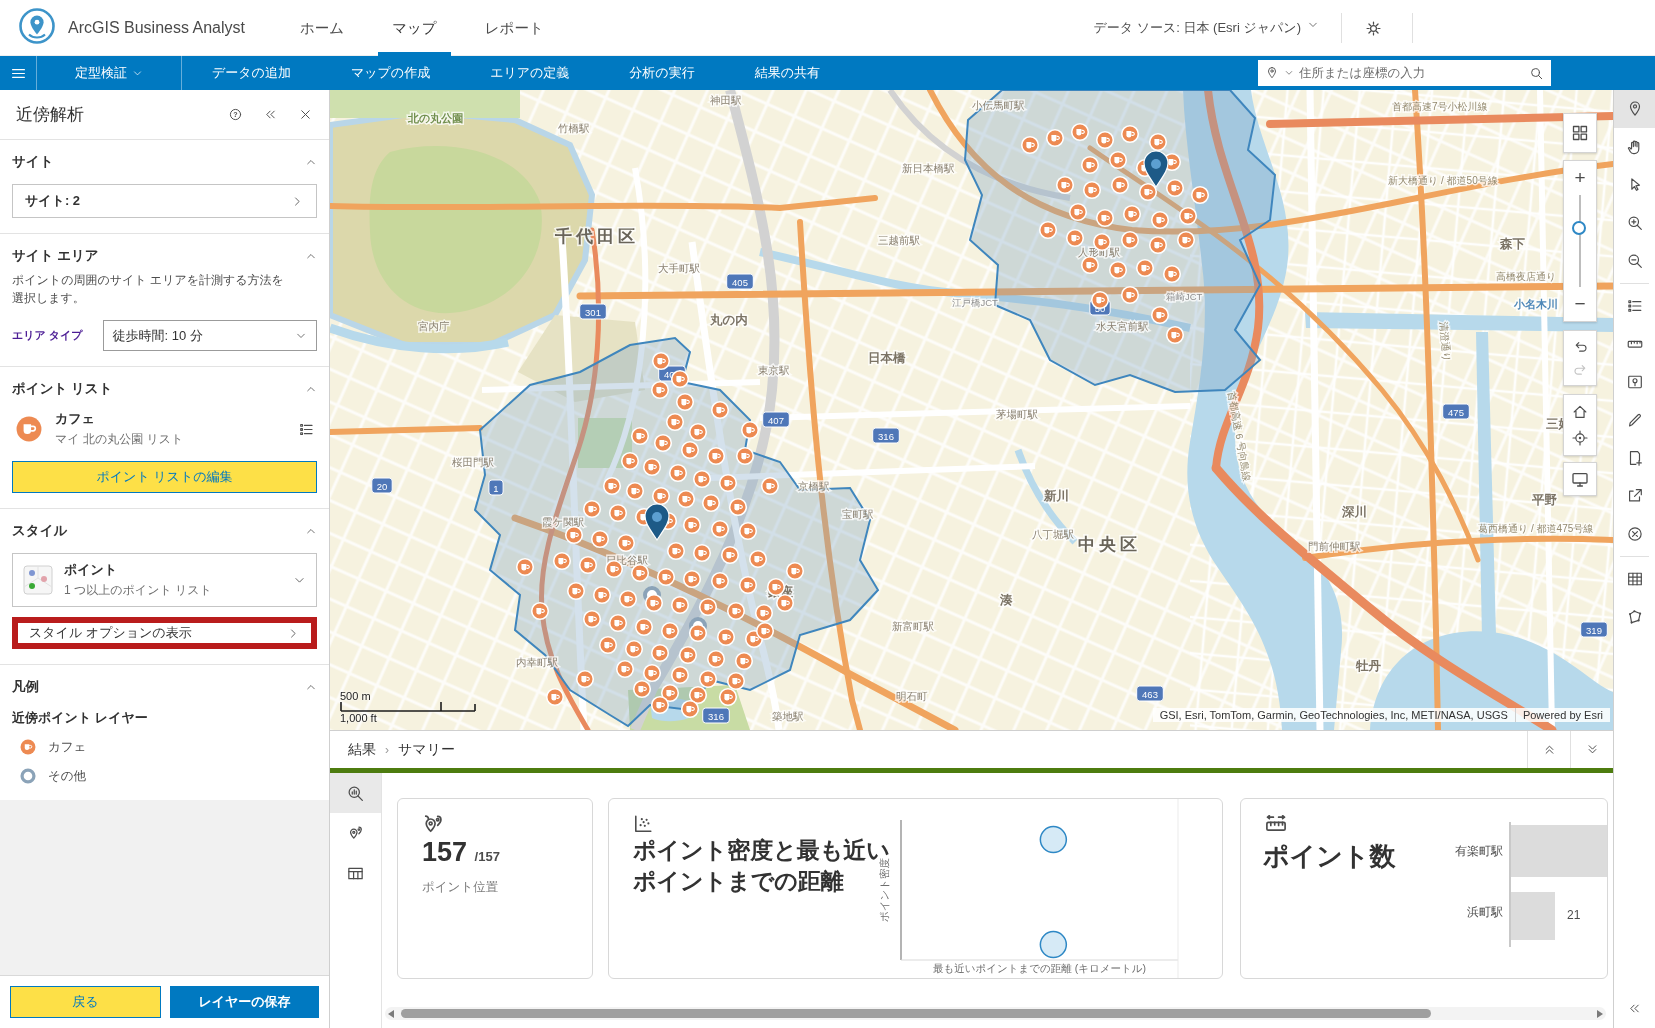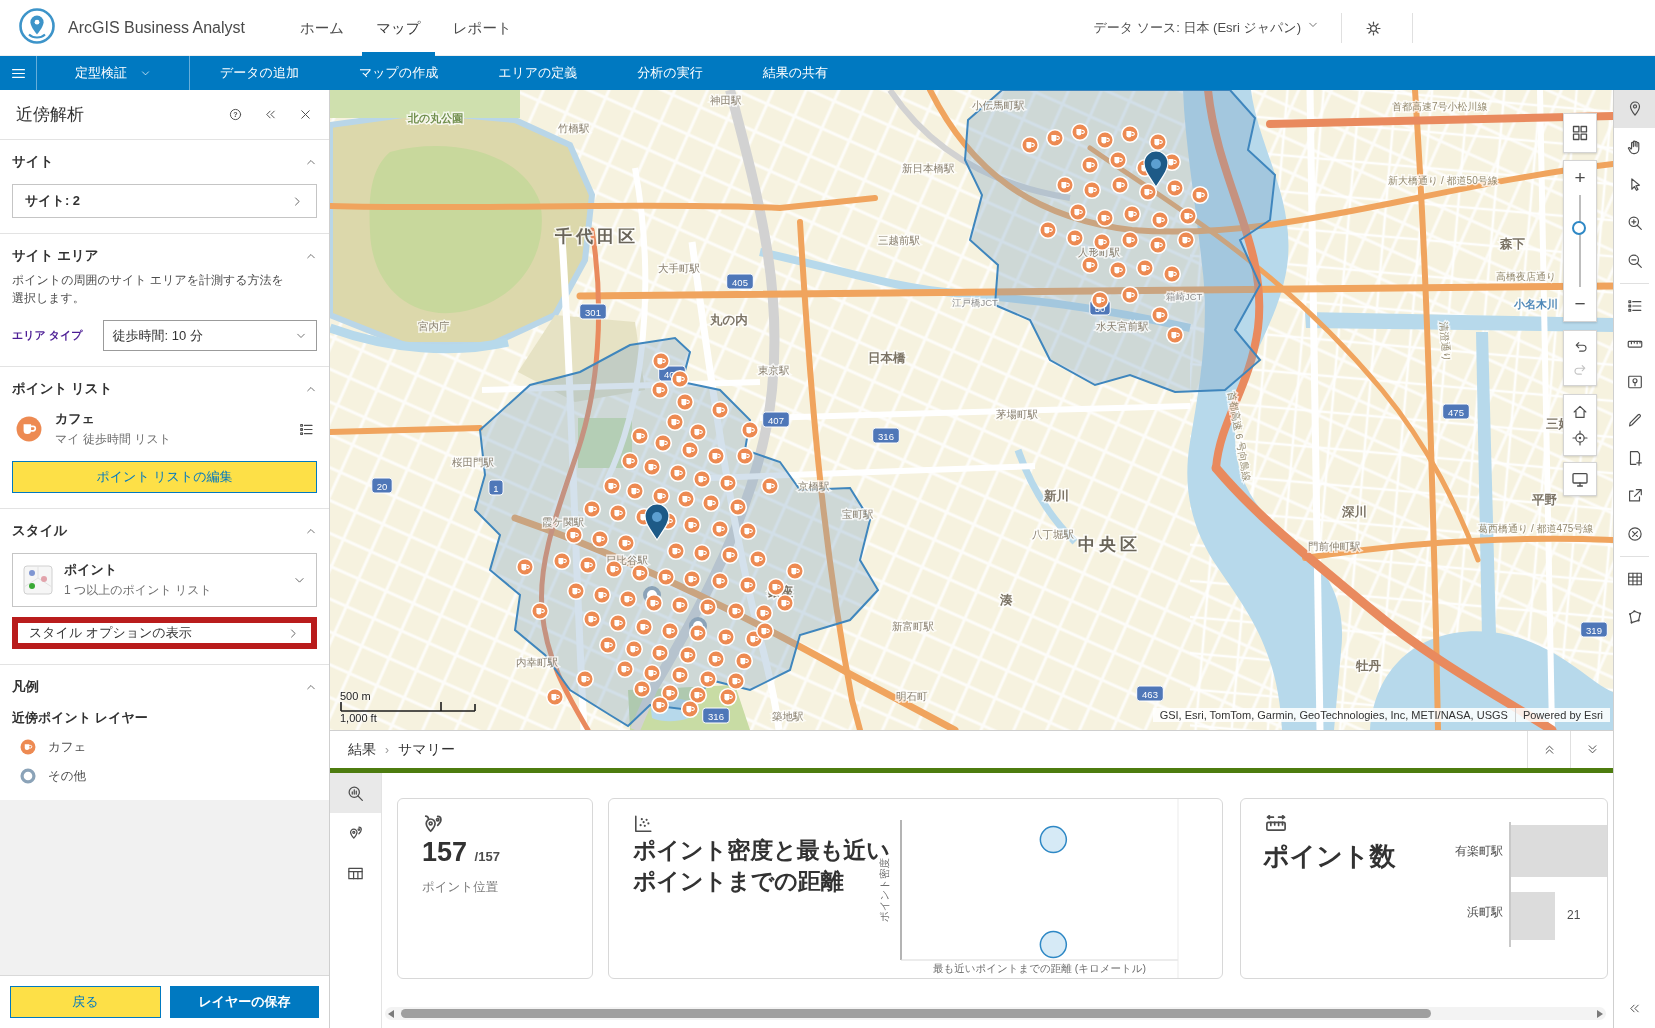--- a/index.html
+++ b/index.html
@@ -7,33 +7,33 @@
 #app{position:absolute;inset:0;width:1655px;height:1028px;overflow:hidden;background:#fff}
 
 svg.ic{stroke:#4c4c4c;fill:none;stroke-width:1.3;stroke-linecap:round;stroke-linejoin:round;display:block}
 .wic svg.ic{stroke:#fff}
 .dim svg.ic{stroke:#c3c3c3}
 svg.ic .f{fill:#4c4c4c;stroke:none}
 
 #hdr{position:absolute;top:0;left:0;width:1655px;height:56px;background:#fff;display:flex;align-items:center;z-index:30;border-bottom:1px solid #efefef}
 #logo{margin-left:18px}
 #apptitle{font-size:16px;color:#4a4a4a;margin-left:12px;white-space:nowrap}
-#tabs{position:absolute;left:300px;top:0;height:56px;display:flex;gap:32px;align-items:center}
+#tabs{position:absolute;left:300px;top:0;height:56px;display:flex;gap:48px;align-items:center}
 .tab{font-size:14.5px;color:#4c4c4c;height:100%;display:flex;align-items:center;position:relative;cursor:pointer}
 .tab.active{color:#323232}
 .tab.active::after{content:"";position:absolute;left:-14px;right:-14px;bottom:0;height:4px;background:#0079c1}
 #hdr-right{position:absolute;right:0;top:0;height:56px;display:flex;align-items:center}
 #datasource{font-size:13px;color:#4c4c4c;display:flex;align-items:flex-start;gap:6px;cursor:pointer}
 .hdiv{width:1px;height:30px;background:#e0e0e0;margin:0 22px}
 .hicon{margin:0 13px;cursor:pointer}
 #hdr-right .endpad{width:220px}
 
 #bluebar{position:absolute;top:56px;left:0;width:1655px;height:34px;background:#0079c1;display:flex;align-items:center;color:#fff;z-index:30}
 .bb-menu{width:37px;height:34px;display:flex;align-items:center;justify-content:center;border-right:1px solid rgba(255,255,255,.4);cursor:pointer}
-.bb-item{padding:0 30px;font-size:13px;height:48px;display:flex;align-items:center;gap:13px;cursor:pointer;white-space:nowrap}
+.bb-item{padding:0 30px;font-size:13px;height:48px;display:flex;align-items:center;gap:5px;cursor:pointer;white-space:nowrap}
 .bb-item.sep{border-right:1px solid rgba(255,255,255,.4);padding:0 38px}
 .bb-search{position:absolute;left:1258px;top:4px;width:293px;height:26px;background:#fff;display:flex;align-items:center;padding:0 7px;gap:5px}
 .bb-search input{border:none;outline:none;flex:1;font-size:12.5px;color:#323232;min-width:0}
 .bb-search input::placeholder{color:#6e6e6e}
 
 #leftpanel{position:absolute;left:0;top:90px;width:330px;height:938px;background:#fff;border-right:1px solid #cfcfcf;display:flex;flex-direction:column;z-index:20}
 .p-head{display:flex;align-items:center;padding:0 16px;height:50px;border-bottom:1px solid #e3e3e3;flex:0 0 auto}
 .p-title{font-size:17px;color:#323232;flex:1}
 .p-hicon{margin-left:20px;cursor:pointer}
 .psec{padding:13px 12px 15px;border-bottom:1px solid #e3e3e3;flex:0 0 auto}
@@ -193,20 +193,40 @@
         <div class="bb-item">
           <span>エリアの定義</span>
         </div>
         <div class="bb-item">
           <span>分析の実行</span>
         </div>
         <div class="bb-item">
           <span>結果の共有</span>
         </div>
       </div>
+    <div class="bb-search">
+      <span>
+          <svg class="ic" width="14" height="14" viewBox="0 0 20 20">
+            <path d="M10 2.2a5 5 0 0 1 5 5c0 3.5-5 9.6-5 9.6S5 10.7 5 7.2a5 5 0 0 1 5-5Z"></path>
+            <circle cx="10" cy="7.2" r="1.7"></circle>
+          </svg>
+        </span>
+      <span>
+          <svg class="ic" width="10" height="10" viewBox="0 0 20 20">
+            <path d="M4.5 7l5.5 5.5L15.5 7"></path>
+          </svg>
+        </span>
+      <input type="text" placeholder="住所または座標の入力" style="">
+      <span>
+          <svg class="ic" width="15" height="15" viewBox="0 0 20 20">
+            <circle cx="8.7" cy="8.7" r="5.2"></circle>
+            <path d="M12.5 12.5L17 17"></path>
+          </svg>
+        </span>
+    </div>
   </div>
 
   <aside id="leftpanel">
     <div class="p-head">
       <span class="p-title">近傍解析</span>
       <span id="phicons" style="display:flex">
           <span class="p-hicon">
             <svg class="ic" width="15" height="15" viewBox="0 0 20 20">
               <circle cx="10" cy="10" r="6.8"></circle>
               <text x="10" y="13.2" text-anchor="middle" font-size="9.5" stroke="none" style="fill:#4c4c4c;font-weight:bold">?</text>
@@ -279,21 +299,21 @@
       <div class="plitem">
         <span>
             <svg class="ic" width="30" height="30" viewBox="0 0 20 20">
               <circle cx="10" cy="10" r="8.3" style="fill:#ed8a52;stroke:none"></circle>
               <path d="M6.4 6.9h5v4.1a2.4 2.4 0 0 1-2.4 2.4h-.2a2.4 2.4 0 0 1-2.4-2.4Z" style="fill:#fff;stroke:none"></path>
               <path d="M11.6 8.2h1.1a1.5 1.5 0 0 1 0 3h-1.1" style="fill:none;stroke:#fff;stroke-width:1.1"></path>
             </svg>
           </span>
         <span class="pltexts">
           <div class="t">カフェ</div>
-          <div class="s">マイ 徒歩時間 リスト</div>
+          <div class="s">マイ 北の丸公園 リスト</div>
         </span>
         <span class="mla">
             <svg class="ic" width="17" height="17" viewBox="0 0 20 20">
               <path d="M7.5 5.2h9M7.5 10h9M7.5 14.8h9"></path>
               <rect x="3.2" y="4.2" width="2" height="2"></rect>
               <rect x="3.2" y="9" width="2" height="2"></rect>
               <rect x="3.2" y="13.8" width="2" height="2"></rect>
             </svg>
           </span>
       </div>

